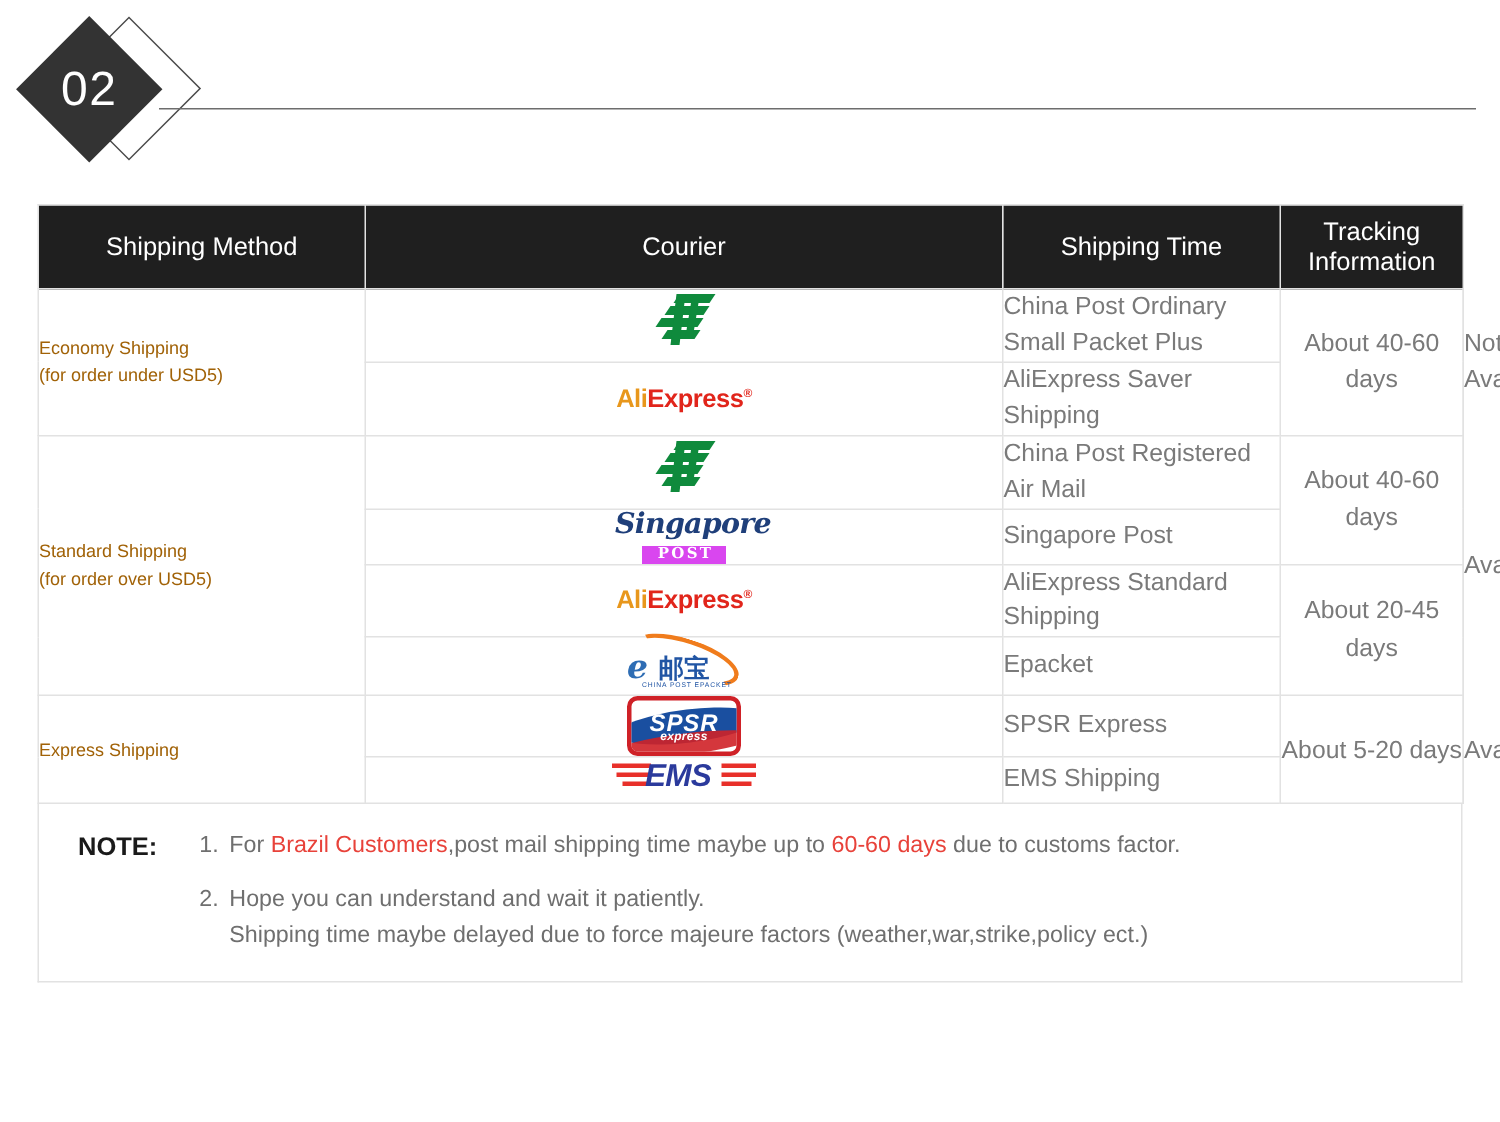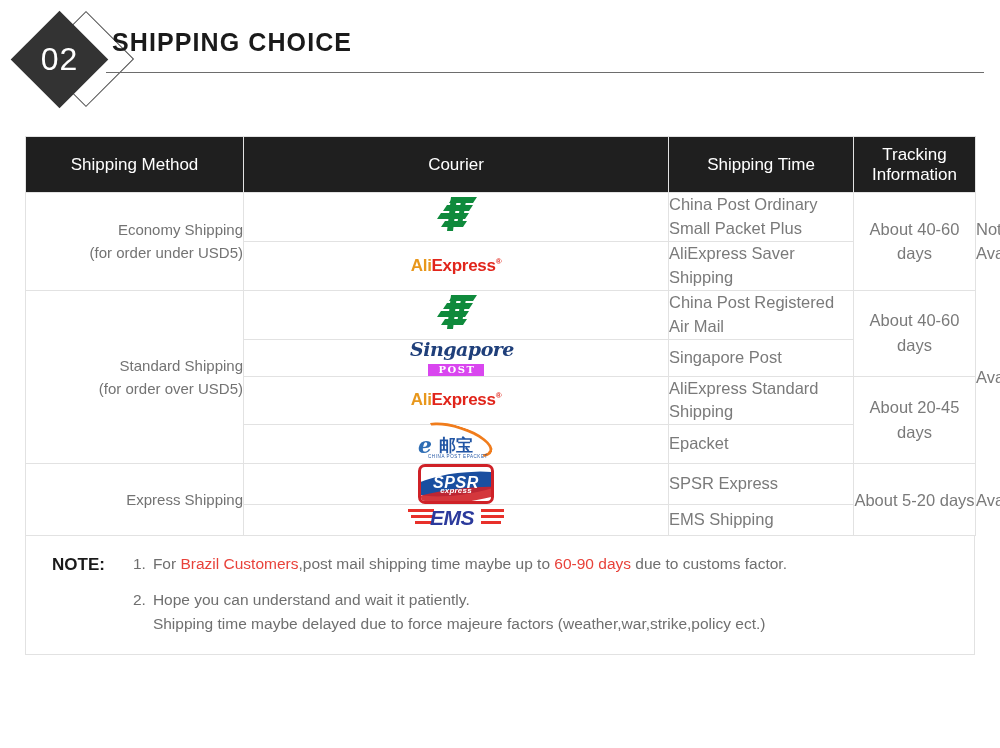--- a/index.html
+++ b/index.html
@@ -62,22 +62,22 @@
     height: 56px; line-height: 1.15;
   }
   th.sep { border-left: 2px solid #ffffff; }
 
   .col-method { width: 218px; }
   .col-courier { width: 425px; }
   .col-time { width: 185px; }
   .col-track { width: 122px; }
 
   td.method-cell {
-    text-align: right; vertical-align: middle;
-    font-size: 15px; color: #737373; line-height: 1.55;
+    text-align: left; vertical-align: middle;
+    font-size: 12px; color: #a16207; line-height: 1.55;
     padding: 4px 6px;
   }
   td.logo-cell {
     width: 132px;
     text-align: center; vertical-align: middle;
     padding: 4px 0;
     border-right: none;
   }
   td.courier-cell {
     vertical-align: middle;
@@ -235,21 +235,20 @@
 <body>
 
 <div id="page">
 
   <div class="header">
     <div class="badge-wrap">
       <div class="diamond-outline"></div>
       <div class="diamond-fill"></div>
       <div class="badge-num">02</div>
     </div>
-    <div class="header-title">SHIPPING CHOICE</div>
     <div class="header-rule"></div>
   </div>
 
   <div class="table-area">
     <table class="ship">
       <colgroup>
         <col class="col-method">
           <col class="col-courier">
           <col class="col-time">
           <col class="col-track">
@@ -385,21 +384,21 @@
         </tr>
       </tbody>
     </table>
 
     <div class="note-box">
       <div class="note-row">
         <div class="note-label">NOTE:</div>
         <div class="note-list">
           <div class="note-item">
             <span class="note-num">1.</span>
-            <span class="note-text-wrap"><span>For </span><span class="hl">Brazil Customers</span><span>,post mail shipping time maybe up to </span><span class="hl">60-90 days</span><span> due to customs factor.</span></span>
+            <span class="note-text-wrap"><span>For </span><span class="hl">Brazil Customers</span><span>,post mail shipping time maybe up to </span><span class="hl">60-60 days</span><span> due to customs factor.</span></span>
           </div>
           <div class="note-item">
             <span class="note-num">2.</span>
             <span class="note-text-wrap">
               <span class="note-line2">Hope you can understand and wait it patiently.</span>
               <span class="note-line2">Shipping time maybe delayed due to force majeure factors (weather,war,strike,policy ect.)</span>
             </span>
           </div>
         </div>
       </div>

